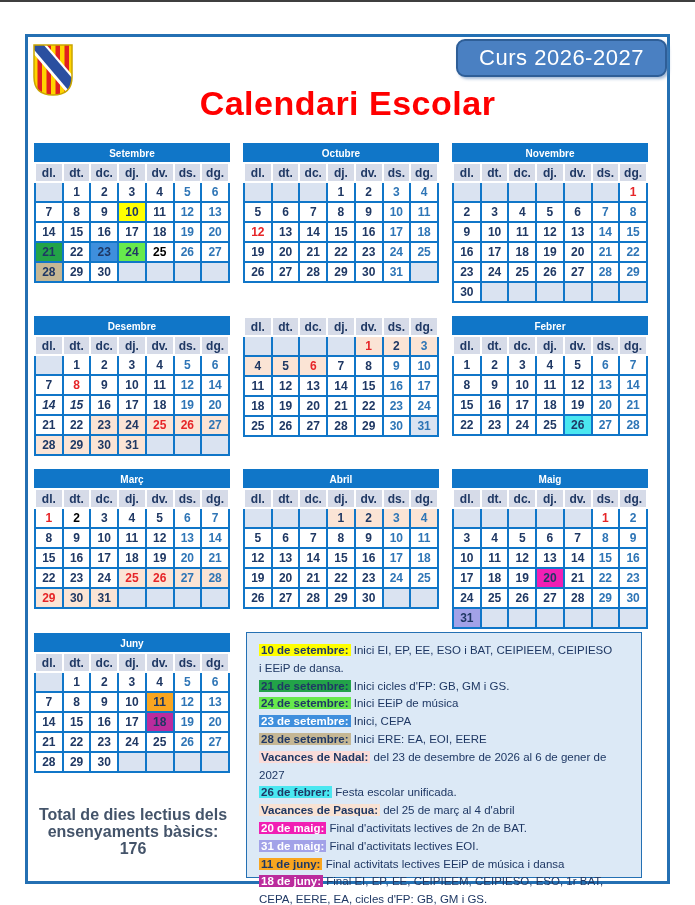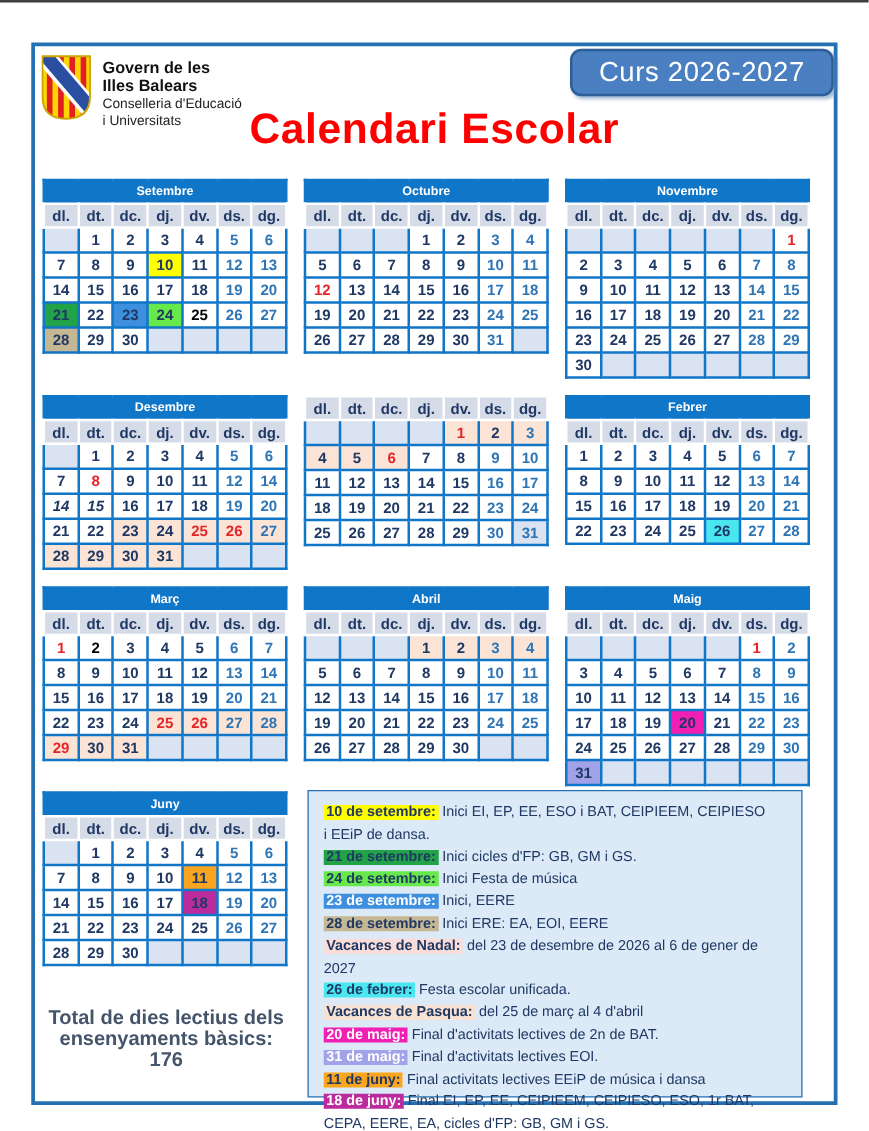--- a/index.html
+++ b/index.html
@@ -97,26 +97,20 @@
       <rect x="0" y="0" width="40" height="52" fill="#ffd400"></rect>
       <rect x="4.5" y="0" width="4.5" height="52" fill="#e02020"></rect>
       <rect x="13.5" y="0" width="4.5" height="52" fill="#e02020"></rect>
       <rect x="22.5" y="0" width="4.5" height="52" fill="#e02020"></rect>
       <rect x="31.5" y="0" width="4.5" height="52" fill="#e02020"></rect>
       <polygon points="-6,2 6,-8 52,46 40,56" fill="#ffffff"></polygon>
       <polygon points="-4,0 4,-7 50,47 42,54" fill="#2a4fa0"></polygon>
     </g>
     <path d="M1,1 H39 V33 Q39,51 20,51 Q1,51 1,33 Z" fill="none" stroke="#caa500" stroke-width="1.5"></path>
   </svg>
-  <div class="org-text">
-    <div class="org-bold">Govern de les</div>
-    <div class="org-bold">Illes Balears</div>
-    <div class="org-reg">Conselleria d'Educació</div>
-    <div class="org-reg">i Universitats</div>
-  </div>
 </div>
 
 <div class="badge">Curs 2026-2027</div>
 
 <div class="main-title">Calendari Escolar</div>
 
 <div id="months">
     <table class="month" style="left: 34px; top: 143px;">
       <tbody>
         <tr class="mtitle">
@@ -731,22 +725,22 @@
           <td class="day blank bg-e"></td>
           <td class="day blank bg-e"></td>
         </tr>
       </tbody>
     </table>
   </div>
 
 <div class="legend" id="legend-items">
     <div class="lg-row"><span class="lg-label" style="background-color: rgb(255, 255, 0);">10 de setembre:</span><span class="lg-text"> Inici EI, EP, EE, ESO i BAT, CEIPIEEM, CEIPIESO i EEiP de dansa.</span></div>
     <div class="lg-row"><span class="lg-label" style="background-color: rgb(34, 163, 72);">21 de setembre:</span><span class="lg-text"> Inici cicles d'FP: GB, GM i GS.</span></div>
-    <div class="lg-row"><span class="lg-label" style="background-color: rgb(103, 233, 76);">24 de setembre:</span><span class="lg-text"> Inici Festa de música</span></div>
-    <div class="lg-row"><span class="lg-label white" style="background-color: rgb(62, 143, 221);">23 de setembre:</span><span class="lg-text"> Inici, EERE</span></div>
+    <div class="lg-row"><span class="lg-label" style="background-color: rgb(103, 233, 76);">24 de setembre:</span><span class="lg-text"> Inici EEiP de música</span></div>
+    <div class="lg-row"><span class="lg-label white" style="background-color: rgb(62, 143, 221);">23 de setembre:</span><span class="lg-text"> Inici, CEPA</span></div>
     <div class="lg-row"><span class="lg-label" style="background-color: rgb(197, 183, 148);">28 de setembre:</span><span class="lg-text"> Inici ERE: EA, EOI, EERE</span></div>
     <div class="lg-row"><span class="lg-label" style="background-color: rgb(250, 220, 217);">Vacances de Nadal:</span><span class="lg-text"> del 23 de desembre de 2026 al 6 de gener de 2027</span></div>
     <div class="lg-row"><span class="lg-label" style="background-color: rgb(74, 231, 240);">26 de febrer:</span><span class="lg-text"> Festa escolar unificada.</span></div>
     <div class="lg-row"><span class="lg-label" style="background-color: rgb(248, 226, 211);">Vacances de Pasqua:</span><span class="lg-text"> del 25 de març al 4 d'abril</span></div>
     <div class="lg-row"><span class="lg-label white" style="background-color: rgb(241, 31, 180);">20 de maig:</span><span class="lg-text"> Final d'activitats lectives de 2n de BAT.</span></div>
     <div class="lg-row"><span class="lg-label white" style="background-color: rgb(162, 162, 232);">31 de maig:</span><span class="lg-text"> Final d'activitats lectives EOI.</span></div>
     <div class="lg-row"><span class="lg-label" style="background-color: rgb(249, 165, 31);">11 de juny:</span><span class="lg-text"> Final activitats lectives EEiP de música i dansa</span></div>
     <div class="lg-row"><span class="lg-label white" style="background-color: rgb(187, 43, 157);">18 de juny:</span><span class="lg-text"> Final EI, EP, EE, CEIPIEEM, CEIPIESO, ESO, 1r BAT, CEPA, EERE, EA, cicles d'FP: GB, GM i GS.</span></div>
   </div>
 

